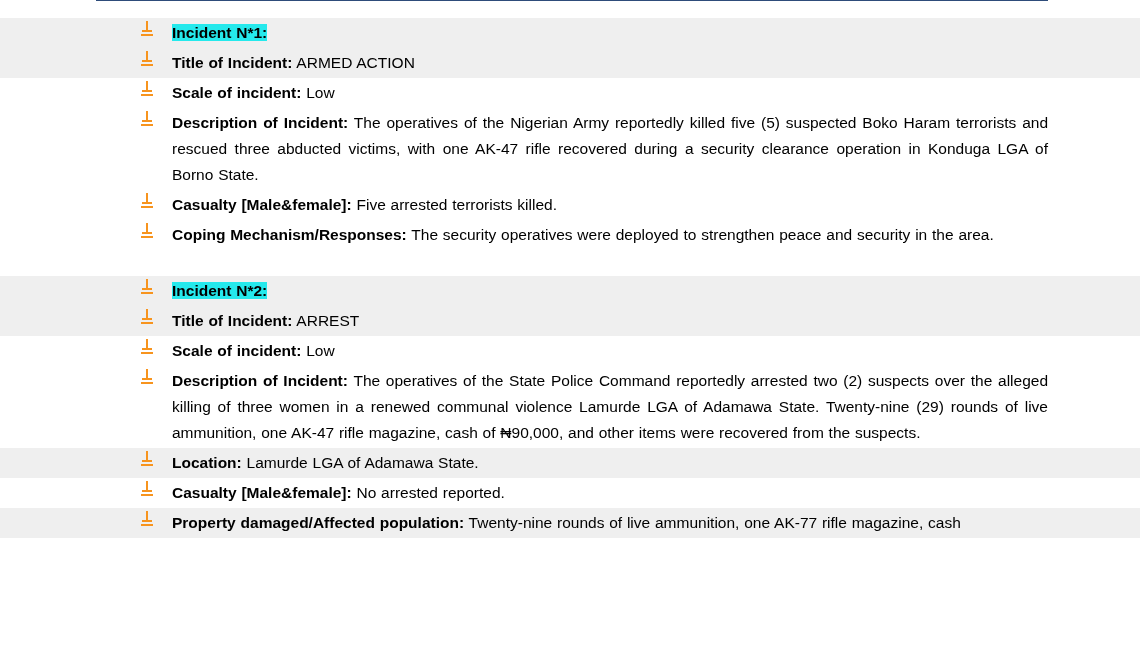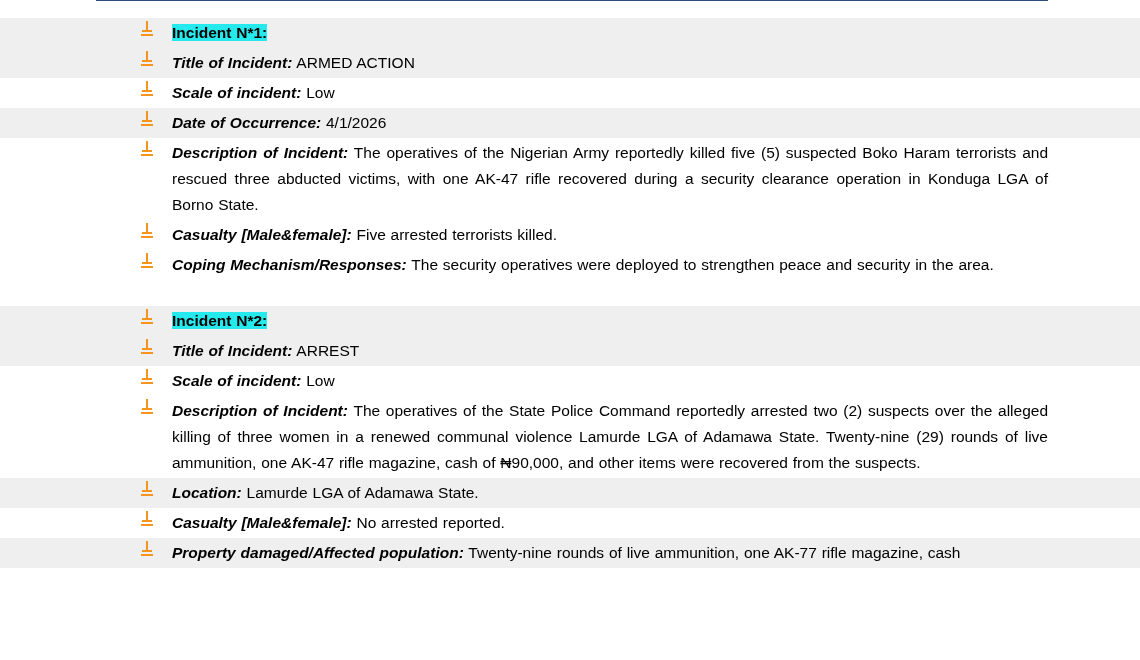--- a/index.html
+++ b/index.html
@@ -72,21 +72,20 @@
   .bullet svg { display: block; }
   .txt {
     display: block;
     text-align: justify;
     line-height: 26px;
     font-size: 15.5px;
     word-spacing: 0.5px;
   }
   .lbl {
     font-weight: bold;
-    font-style: italic;
   }
   .hl {
     background: #25e9ec;
     font-weight: bold;
   }
   .spacer {
     height: 26px;
   }
   .nowrapval { white-space: normal; }
 </style>
@@ -123,31 +122,20 @@
           <div class="row-inner">
             <span class="bullet">
               <svg width="14" height="16" viewBox="0 0 14 16">
                 <path d="M6 0 L6 9 L2 9 L2 11 L12 11 L12 9 L8 9 L8 0 Z" fill="#f7941e"></path>
                 <path d="M1 13 L13 13 L13 15 L1 15 Z" fill="#f7941e"></path>
               </svg>
             </span>
             <span class="txt"><span class="lbl">Scale of incident:</span><span class="nowrapval"> Low</span></span>
           </div>
         </div>
-        <div class="row shade">
-          <div class="row-inner">
-            <span class="bullet">
-              <svg width="14" height="16" viewBox="0 0 14 16">
-                <path d="M6 0 L6 9 L2 9 L2 11 L12 11 L12 9 L8 9 L8 0 Z" fill="#f7941e"></path>
-                <path d="M1 13 L13 13 L13 15 L1 15 Z" fill="#f7941e"></path>
-              </svg>
-            </span>
-            <span class="txt"><span class="lbl">Date of Occurrence:</span><span class="nowrapval"> 4/1/2026</span></span>
-          </div>
-        </div>
         <div class="row">
           <div class="row-inner">
             <span class="bullet">
               <svg width="14" height="16" viewBox="0 0 14 16">
                 <path d="M6 0 L6 9 L2 9 L2 11 L12 11 L12 9 L8 9 L8 0 Z" fill="#f7941e"></path>
                 <path d="M1 13 L13 13 L13 15 L1 15 Z" fill="#f7941e"></path>
               </svg>
             </span>
             <span class="txt"><span class="lbl">Description of Incident:</span><span class="nowrapval"> The operatives of the Nigerian Army reportedly killed five (5) suspected Boko Haram terrorists and rescued three abducted victims, with one AK-47 rifle recovered during a security clearance operation in Konduga LGA of Borno State.</span></span>
           </div>

